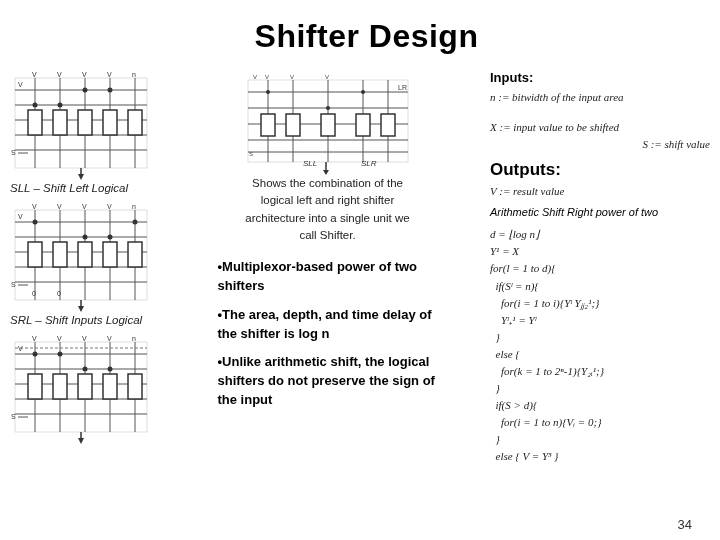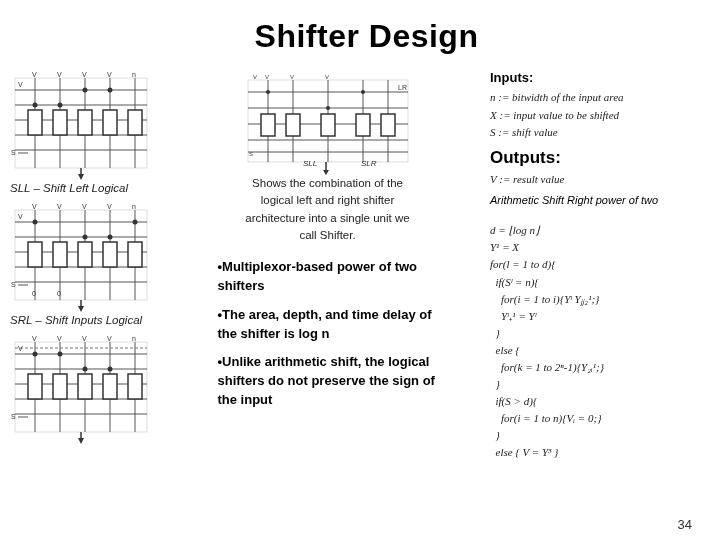--- a/index.html
+++ b/index.html
@@ -111,21 +111,21 @@
       font-size: 12px;
       font-weight: bold;
       text-decoration: underline;
       margin-top: 10px;
       margin-bottom: 2px;
     }
 
     .algo-subtitle {
       font-size: 11px;
       font-style: italic;
-      margin-bottom: 16px;
+      margin-bottom: 8px;
     }
 
     .algo-code {
       font-family: 'Times New Roman', serif;
       font-style: italic;
       font-size: 11px;
       line-height: 1.55;
       white-space: pre;
       color: #222;
     }
@@ -340,22 +340,22 @@
         <span class="bullet-bold">•Unlike arithmetic shift, the logical shifters do not preserve the sign of the input</span>
       </div>
     </div>
   </div>
 
   <div class="right-col">
 
     <div class="inputs-label">Inputs:</div>
     <div class="handwritten">
       <div style="font-style:italic;font-family:'Times New Roman',serif;font-size:11px;">n := bitwidth of the input area</div>
-      <div style="font-style:italic;font-family:'Times New Roman',serif;font-size:11px;">X := input value to be shifted</div>
-      <div style="font-style:italic;font-family:'Times New Roman',serif;font-size:11px;">S := shift value</div>
+      <div style="font-style:italic;font-family:'Times New Roman',serif;font-size:11px;margin-top:12px;">X := input value to be shifted</div>
+      <div style="font-style:italic;font-family:'Times New Roman',serif;font-size:11px;text-align:right;">S := shift value</div>
     </div>
 
     <div class="outputs-label">Outputs:</div>
     <div class="handwritten">
       <div style="font-style:italic;font-family:'Times New Roman',serif;font-size:11px;">V := result value</div>
     </div>
 
     <div class="algo-subtitle">Arithmetic Shift Right power of two</div>
 
     <div class="algo-code">d = ⌊log n⌋

